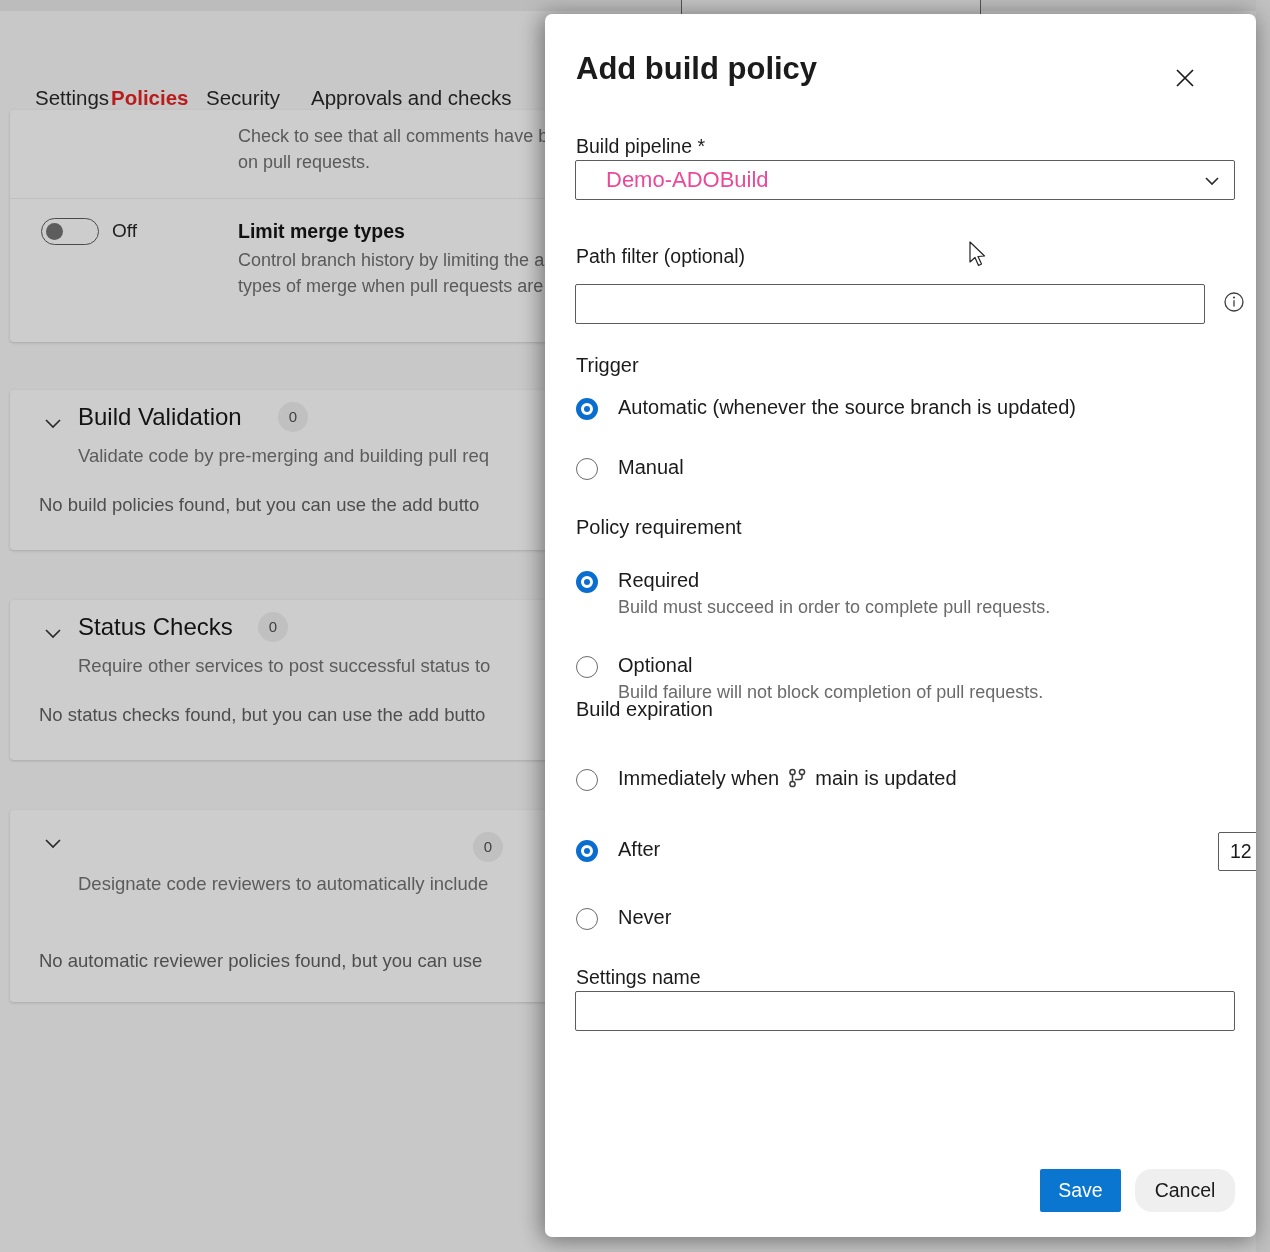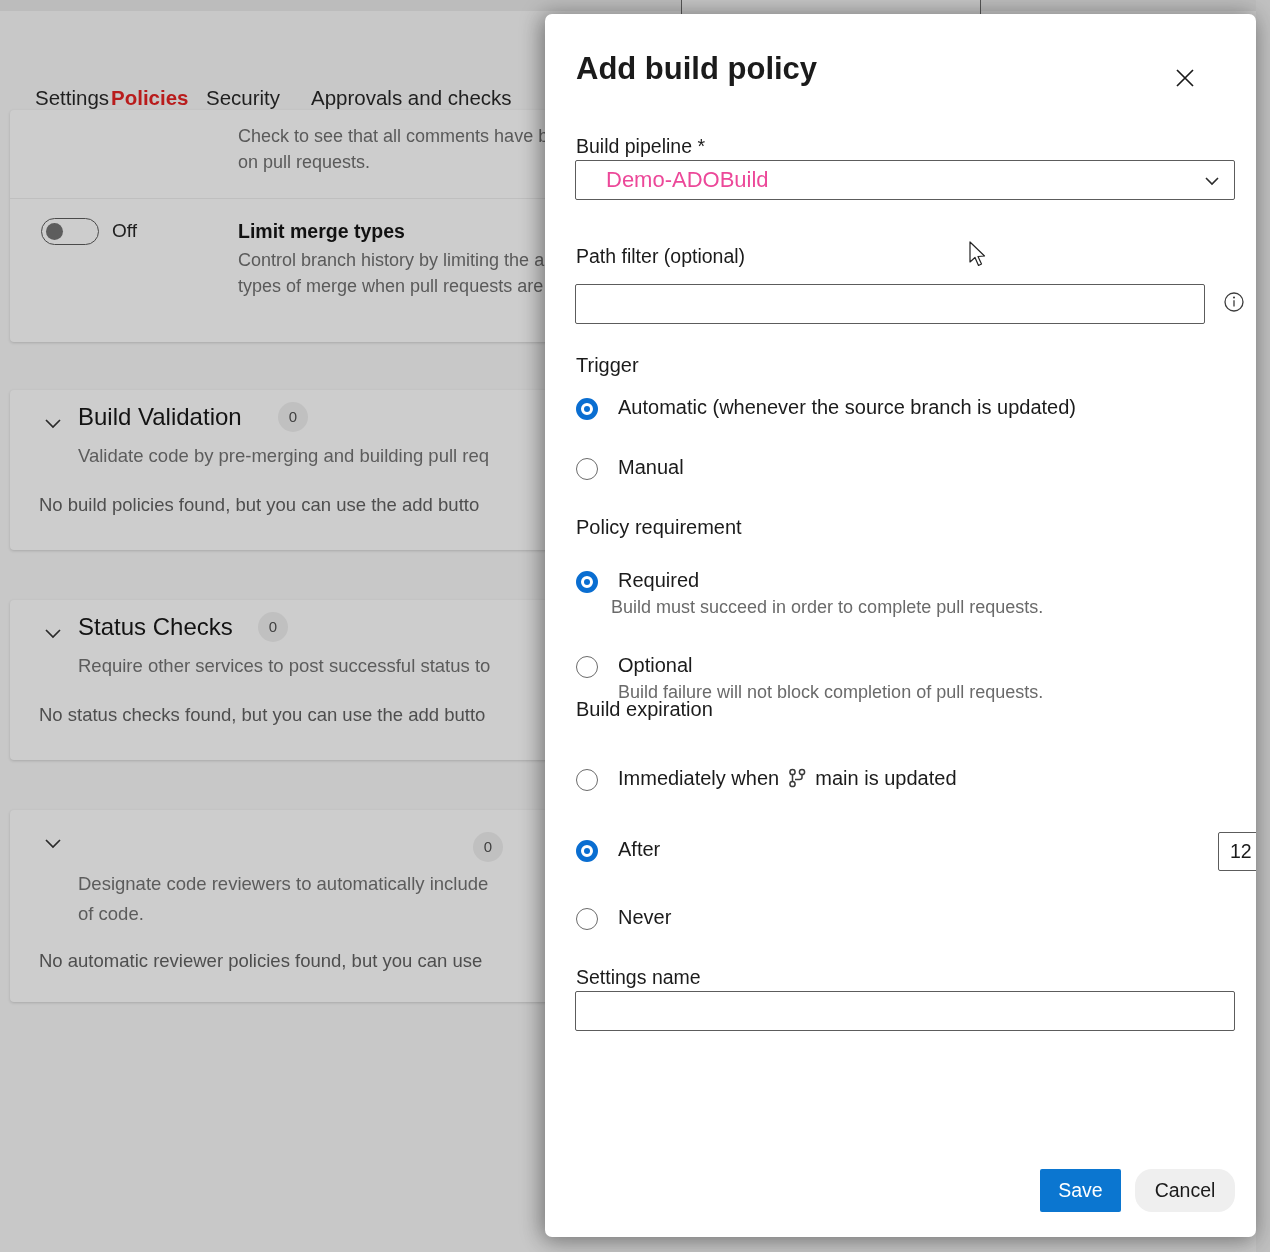--- a/index.html
+++ b/index.html
@@ -388,21 +388,20 @@
     </div>
 
     <div class="card" style="left:10px; top:810px; width:600px; height:192px;">
       <div class="chev" style="left:32px; top:22px;">
         <svg width="22" height="22" viewBox="0 0 22 22">
             <path d="M4 8 L11 15 L18 8" fill="none" stroke="#2b2b2b" stroke-width="1.7"></path>
           </svg>
       </div>
       <div class="count-badge" style="left:463px; top:22px;">0</div>
       <div class="group-desc" style="left:68px; top:58px; width:530px;">Designate code reviewers to automatically include</div>
-      <div class="group-desc" style="left:68px; top:88px; width:530px;">of code.</div>
       <div class="empty-text" style="left:29px; top:140px;">No automatic reviewer policies found, but you can use</div>
     </div>
 
   </div>
 </div>
 
 <div id="panel-right-strip"></div>
 
 <div id="panel">
 
@@ -444,21 +443,21 @@
   <div class="radio-row" style="top:444px;">
     <span class="radio off" style="left:31px; top:0;"></span>
     <span class="radio-label" style="left:73px; top:-2px;">Manual</span>
   </div>
 
   <div class="section-label" style="top:502px;">Policy requirement</div>
 
   <div class="radio-row" style="top:557px;">
     <span class="radio on" style="left:31px; top:0;"></span>
     <span class="radio-label" style="left:73px; top:-2px;">Required</span>
-    <span class="radio-sub" style="left:66px; top:26px;">Build must succeed in order to complete pull requests.</span>
+    <span class="radio-sub" style="left:73px; top:26px;">Build must succeed in order to complete pull requests.</span>
   </div>
 
   <div class="radio-row" style="top:642px;">
     <span class="radio off" style="left:31px; top:0;"></span>
     <span class="radio-label" style="left:73px; top:-2px;">Optional</span>
     <span class="radio-sub" style="left:73px; top:26px;">Build failure will not block completion of pull requests.</span>
   </div>
 
   <div class="section-label" style="top:684px;">Build expiration</div>
 

